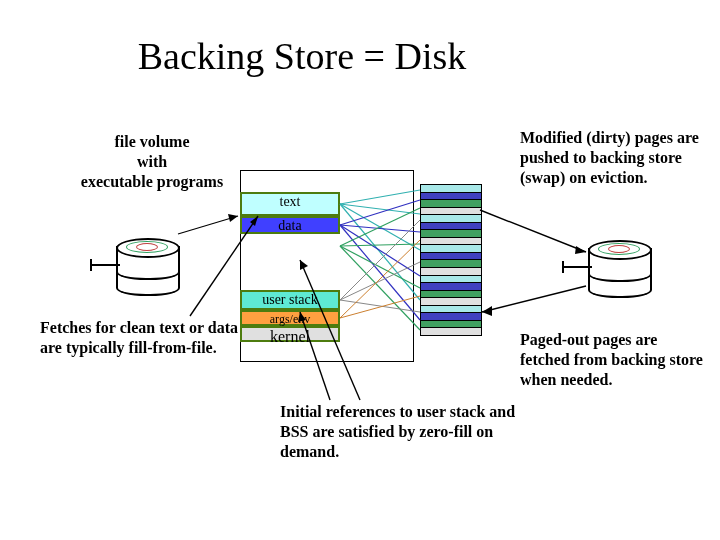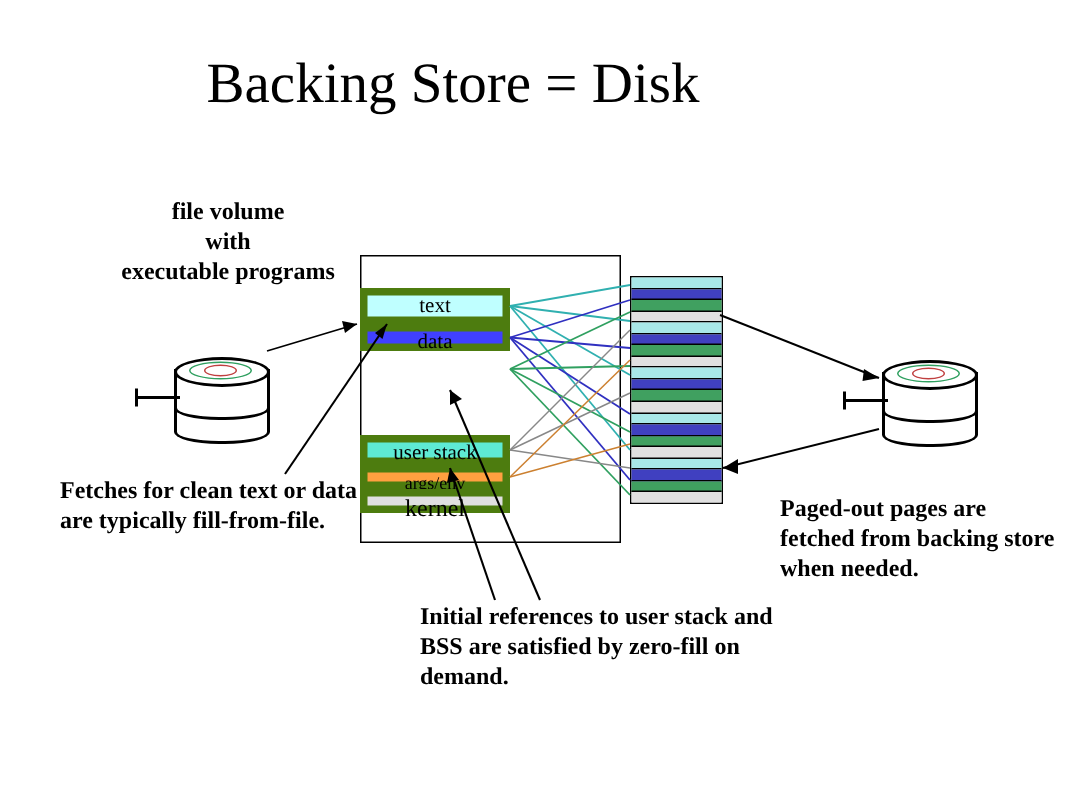--- a/index.html
+++ b/index.html
@@ -47,21 +47,21 @@
     height: 192px;
     border: 1px solid #000;
     background: #fff;
     box-sizing: border-box;
   }
   .seg {
     position: absolute;
     left: 240px;
     width: 100px;
     box-sizing: border-box;
-    border: 5px solid #4d7c0f;
+    border: 2px solid #4d7c0f;
     font-size: 14px;
     text-align: center;
   }
   .seg-text  { top: 192px; height: 24px; background: #bfffff; }
   .seg-data  { top: 216px; height: 18px; background: #4040ff; color:#000; }
   .seg-bss   { top: 234px; height: 24px; background: #40a060; color:#000; }
   .seg-ustk  { top: 290px; height: 20px; background: #5eead4; }
   .seg-args  { top: 310px; height: 16px; background: #ffa040; font-size: 12px; }
   .seg-kern  { top: 326px; height: 16px; background: #e0e0e0; font-size: 16px; }
 
@@ -145,20 +145,21 @@
 </style>
 </head>
 <body>
 <div class="stage">
 
 <div class="title">Backing Store = Disk</div>
 
 <div class="note note-tl" style="white-space:pre-line;">file volume
 with
 executable programs</div>
+<div class="note note-tr">Modified (dirty) pages are pushed to backing store (swap) on eviction.</div>
 <div class="note note-bl">Fetches for clean text or data are typically fill-from-file.</div>
 <div class="note note-br">Paged-out pages are fetched from backing store when needed.</div>
 <div class="note note-bm">Initial references to user stack and BSS are satisfied by zero-fill on demand.</div>
 
 <div class="asbox"></div>
 
 <div class="seg seg-text">text</div>
 <div class="seg seg-data">data</div>
 <div class="seg seg-ustk">user stack</div>
 <div class="seg seg-args">args/env</div>

